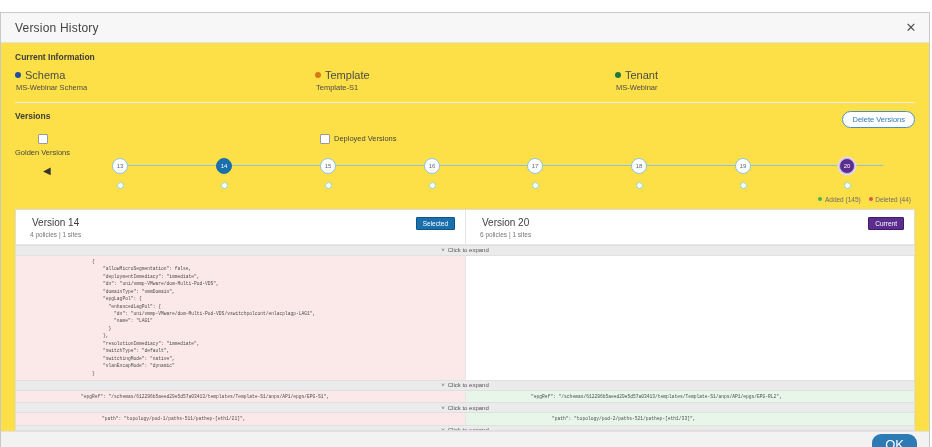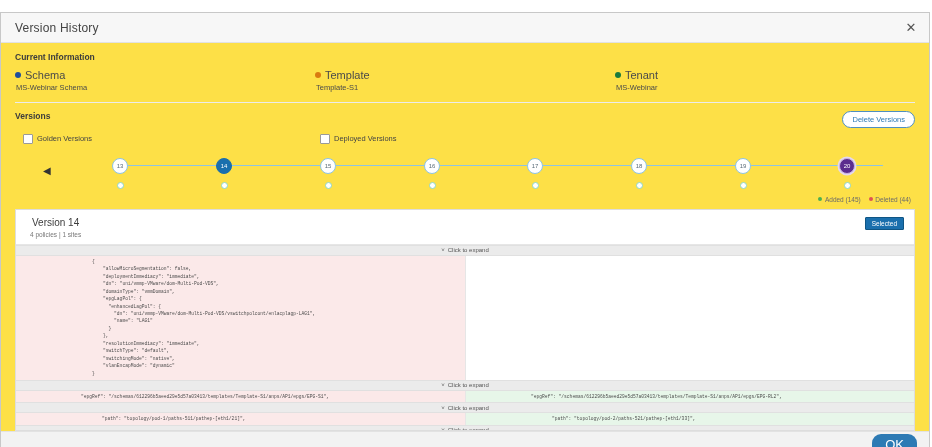--- a/index.html
+++ b/index.html
@@ -137,21 +137,21 @@
     cursor: pointer;
   }
   .check .box {
     width: 8px;
     height: 8px;
     border: 1px solid #9a9a9a;
     background: #ffffff;
     border-radius: 1px;
     flex: none;
   }
-  .check.golden { left: 8px; top: 1px; }
+  .check.golden { left: 0; top: 1px; flex-direction: column; }
   .check.deployed { left: 305px; top: 1px; }
 
   
   .timeline {
     position: relative;
     height: 48px;
     margin-top: 1px;
   }
   .tl-arrow {
     position: absolute;
@@ -424,20 +424,27 @@
 
   <div class="diff-outer">
 
     <div class="diff-headers">
       <div class="diff-head">
         <div>
           <div class="vh-title">Version 14</div>
           <div class="vh-sub">4 policies | 1 sites</div>
         </div>
         <span class="badge selected">Selected</span>
+      </div>
+      <div class="diff-head">
+        <div>
+          <div class="vh-title">Version 20</div>
+          <div class="vh-sub">6 policies | 1 sites</div>
+        </div>
+        <span class="badge current">Current</span>
       </div>
     </div>
 
     <div class="diff-body">
 
       <div class="expand-bar">
         <span class="chev">˅</span>
         <span>Click to expand</span>
       </div>
 

